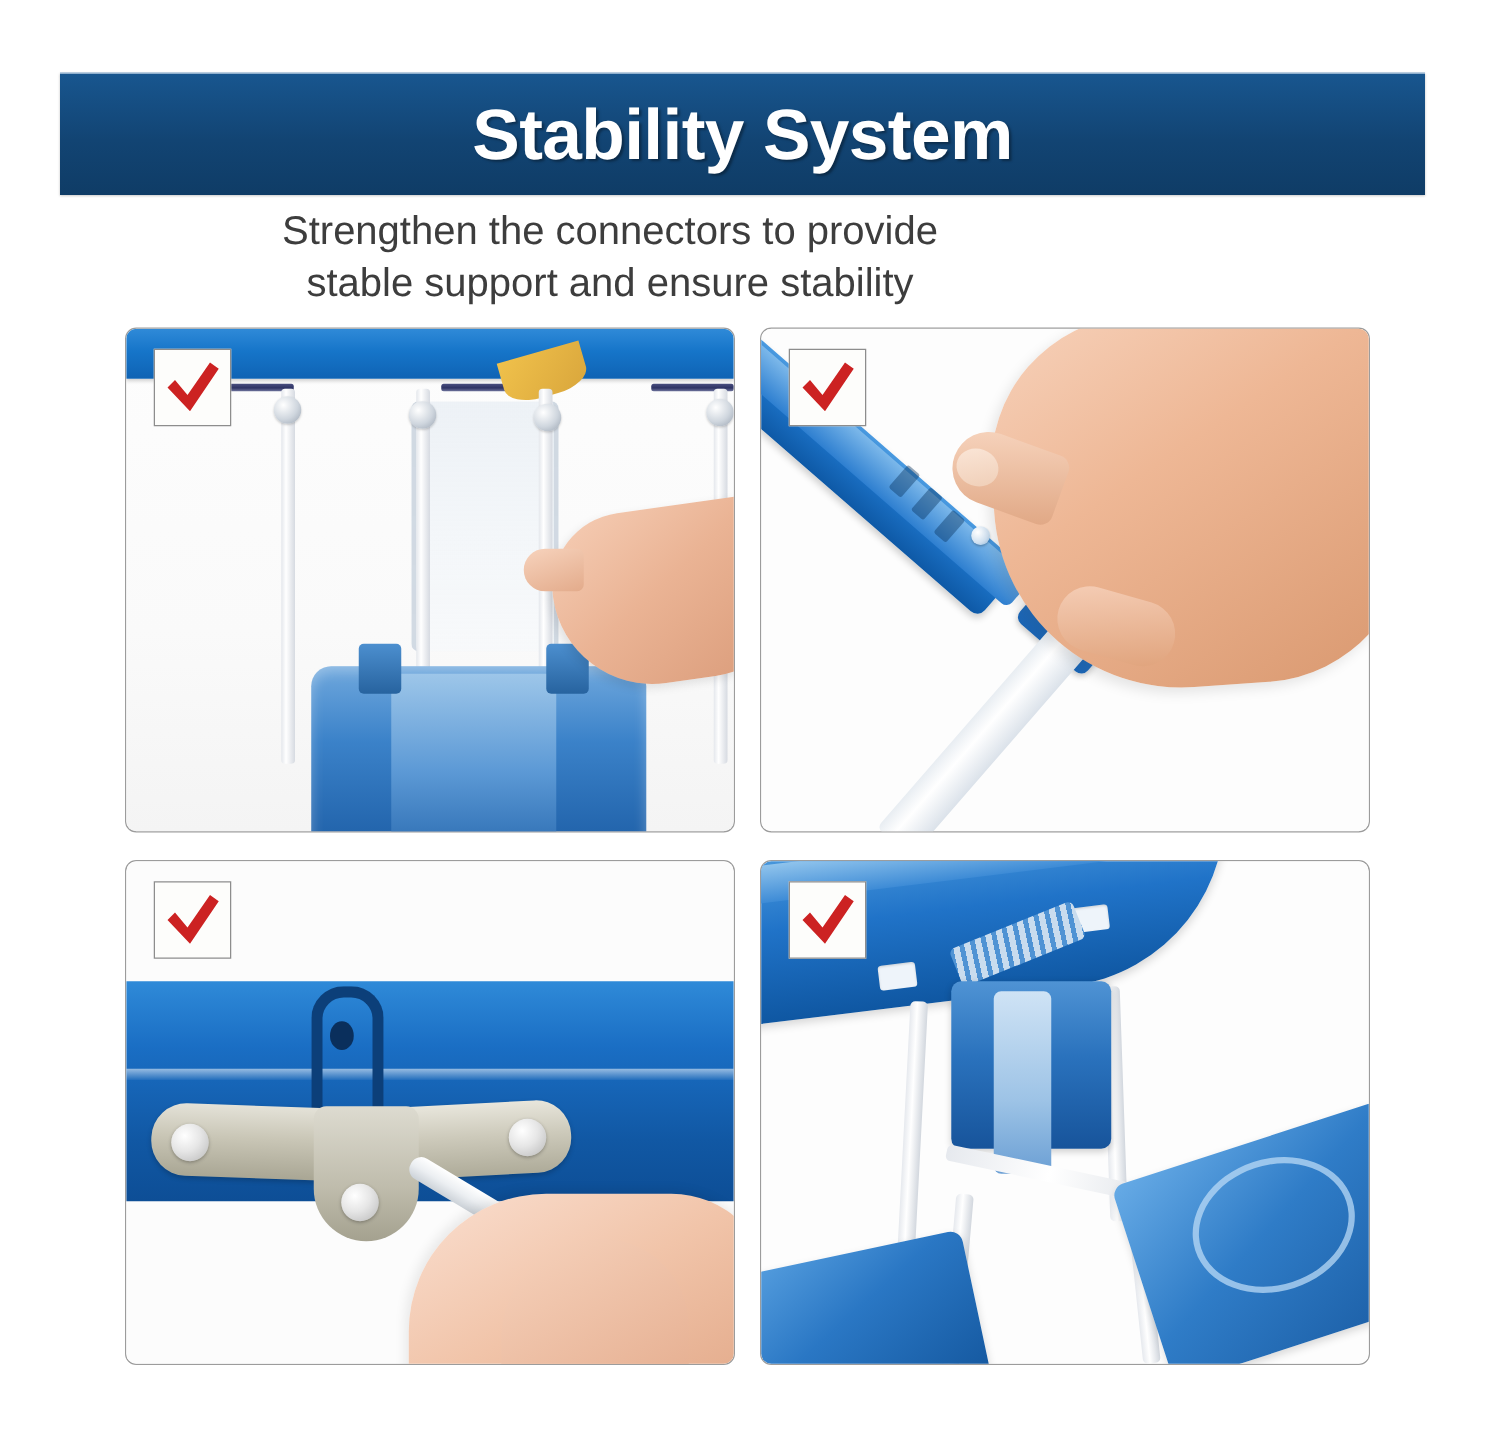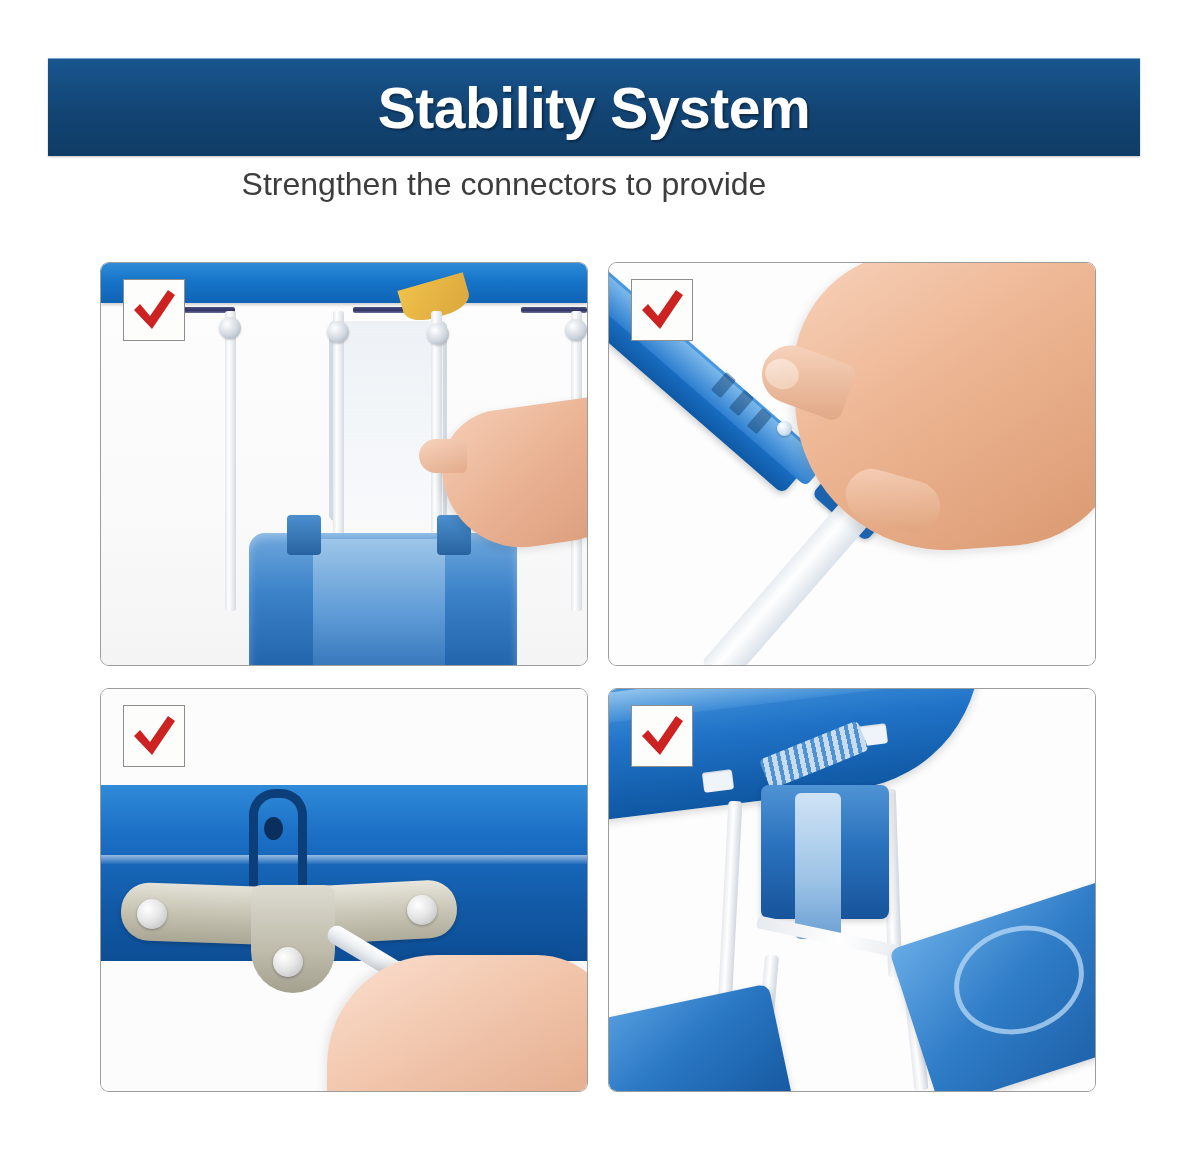--- a/index.html
+++ b/index.html
@@ -32,21 +32,21 @@
     font-size: 57px;
     font-weight: bold;
     letter-spacing: -0.5px;
     text-shadow: 2px 2px 2px rgba(0,0,0,0.35);
     white-space: nowrap;
   }
 
   
   .subtitle-wrap {
     position: absolute;
-    left: 16px;
+    left: 0;
     top: 163px;
     width: 976px;
     text-align: center;
   }
   .subtitle-line {
     color: #3d3d3d;
     font-size: 32px;
     line-height: 42px;
     font-weight: normal;
   }
@@ -380,20 +380,21 @@
 </style>
 </head>
 <body>
 
 <div class="header-band">
   <div class="header-title">Stability System</div>
 </div>
 
 <div class="subtitle-wrap">
   <div class="subtitle-line">Strengthen the connectors to provide</div>
+  <div class="subtitle-line">stable support and ensure stability</div>
 </div>
 
 <div class="grid">
 
   <div class="panel">
     <div class="photo">
       <div class="p1-bg"></div>
       <div class="p1-topbar"></div>
       <div class="p1-rail a"></div>
       <div class="p1-rail b"></div>

